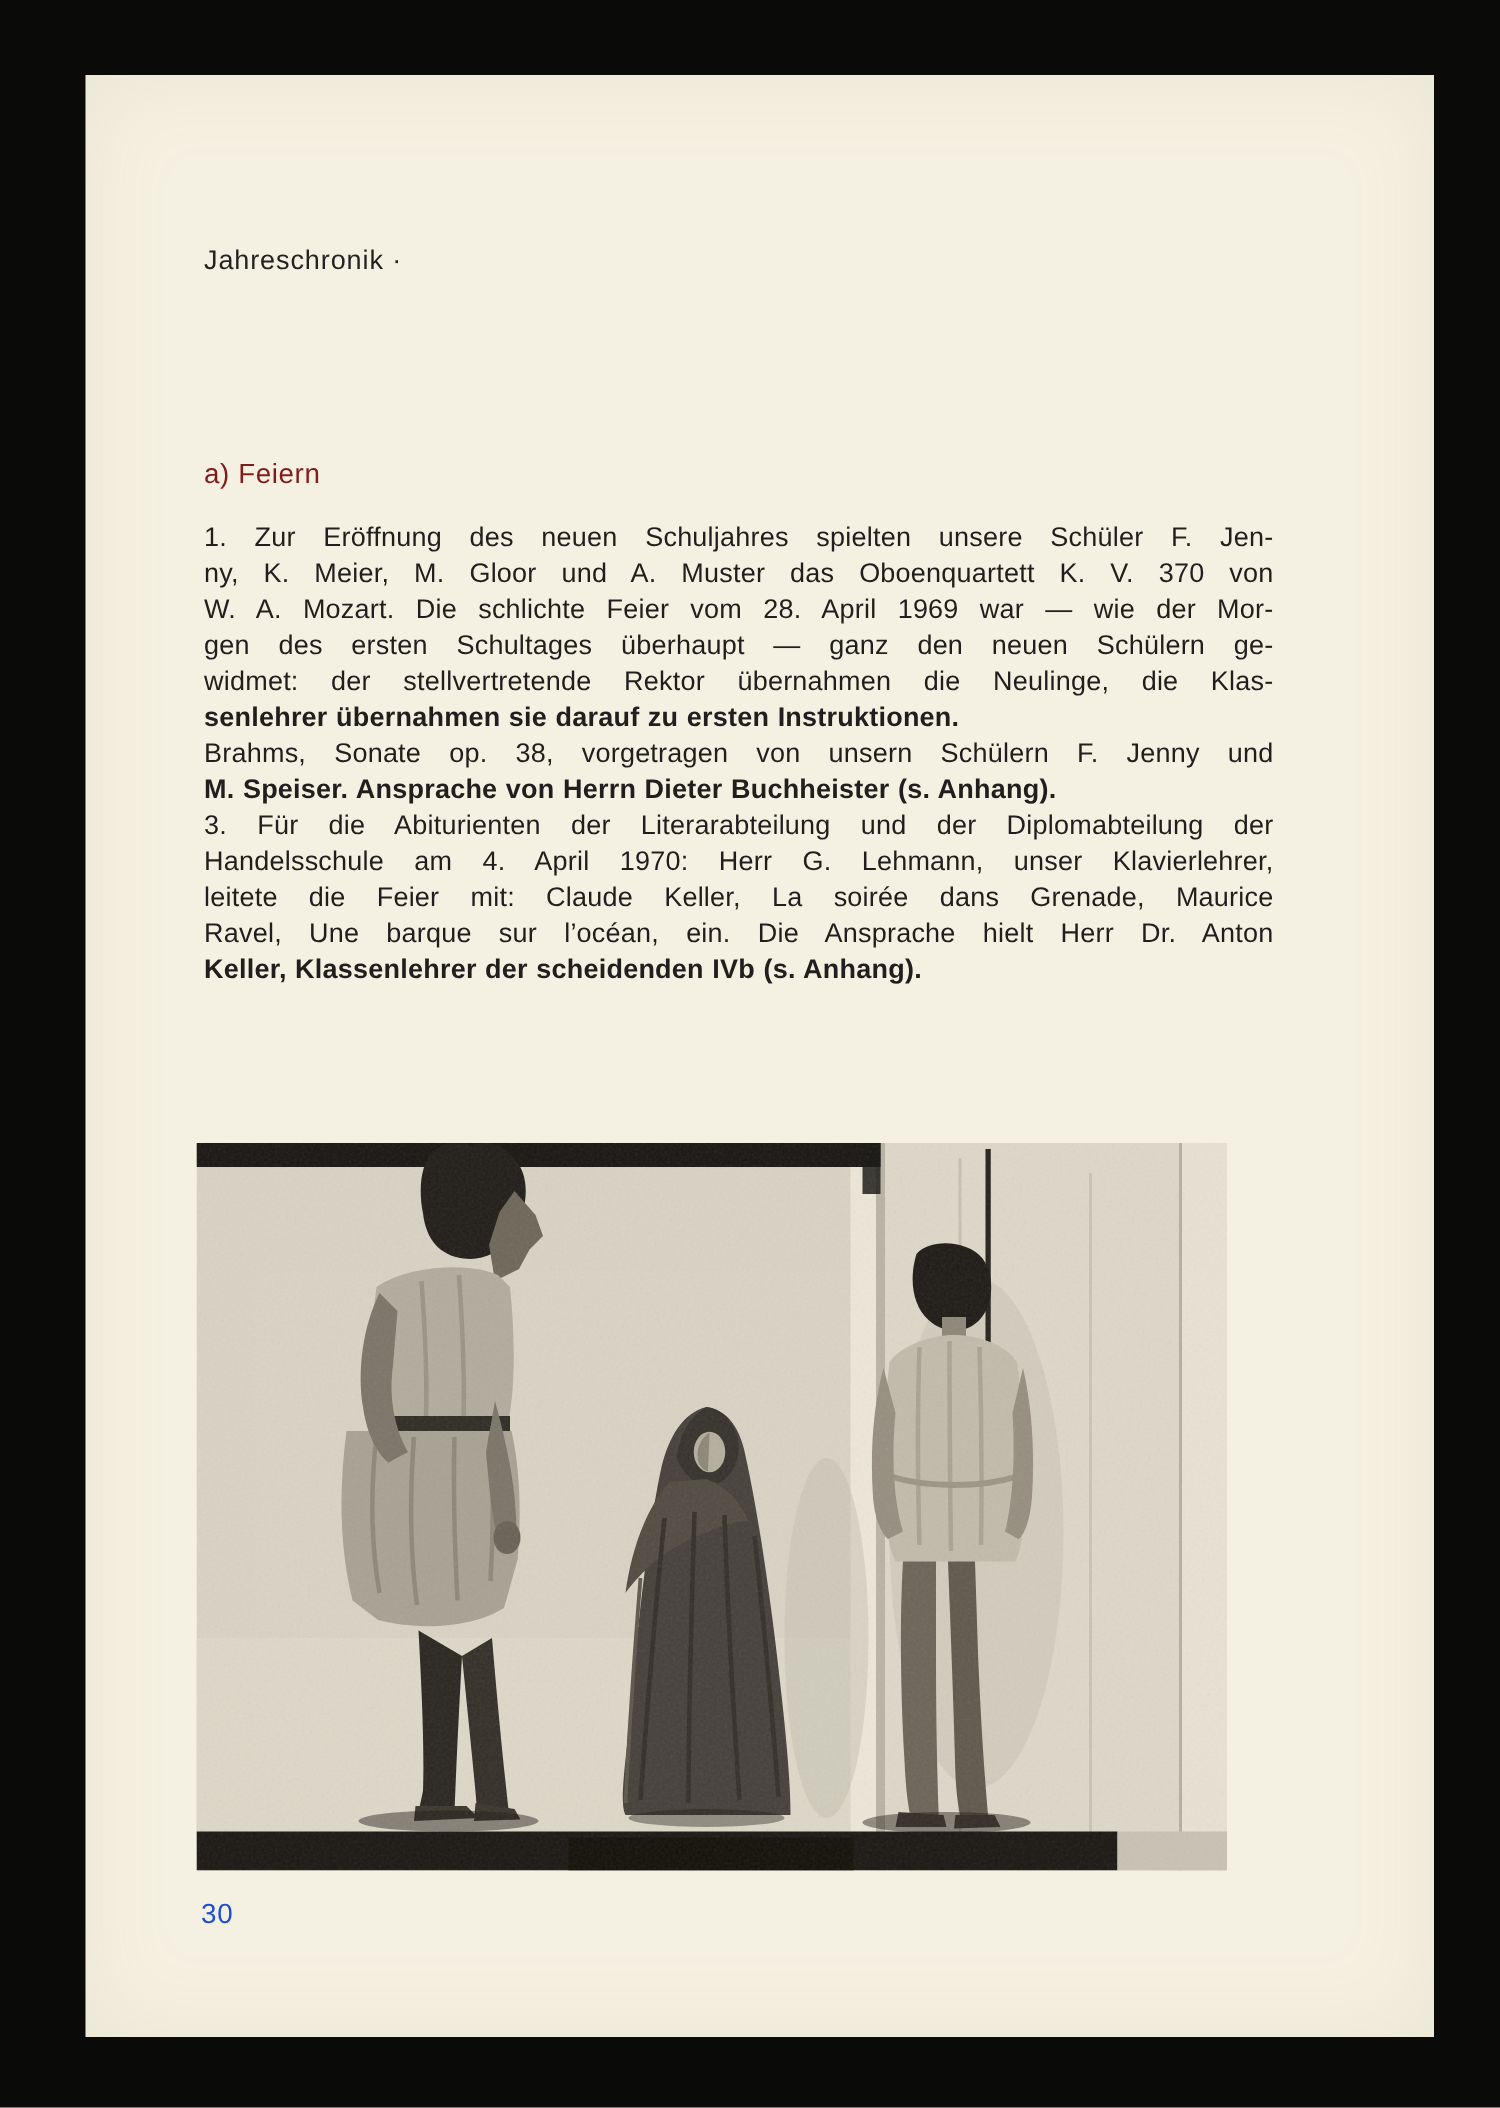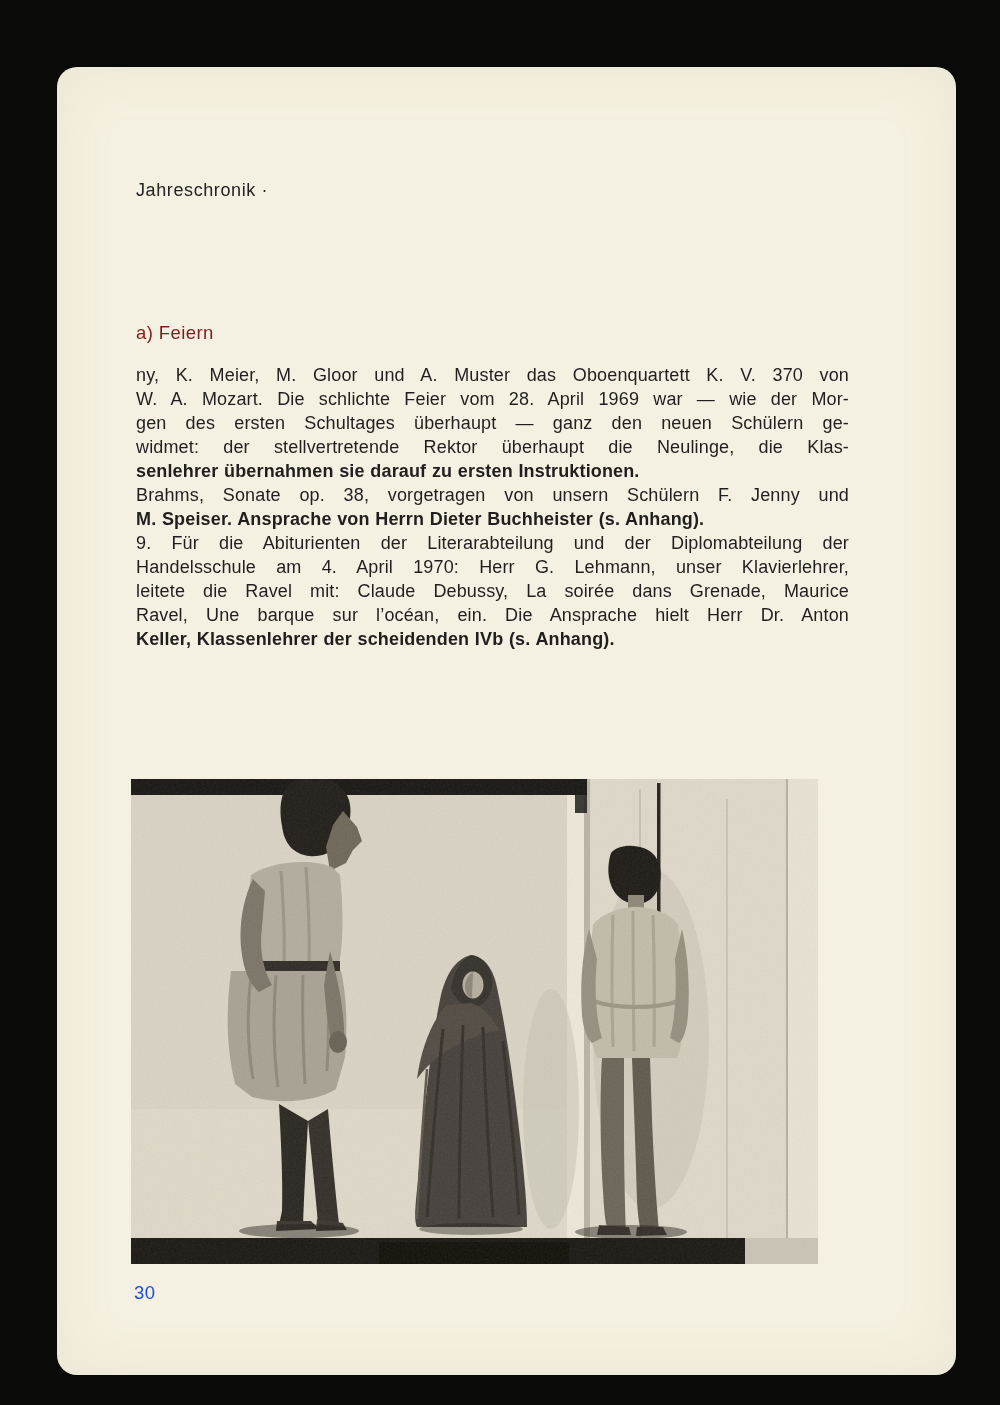--- a/index.html
+++ b/index.html
@@ -5,25 +5,24 @@
   html, body { margin: 0; padding: 0; }
   body {
     width: 1000px; height: 1405px;
     background: #0a0a09;
     position: relative;
     overflow: hidden;
     font-family: "Liberation Sans", "DejaVu Sans", sans-serif;
   }
   .page {
     position: absolute;
-    left: 57px; top: 67px;
+    left: 57px; top: 50px;
     width: 899px; height: 1308px;
     background: #f5f1e2;
     box-shadow: inset 0 0 60px rgba(160,150,110,0.12);
-    border-radius: 20px;
   }
   .running-header {
     position: absolute;
     left: 79px; top: 113px;
     font-size: 18px;
     letter-spacing: 0.6px;
     color: #232322;
   }
   .section-heading {
     position: absolute;
@@ -71,34 +70,35 @@
 <body>
 
 <div class="page">
 
   <div class="running-header">Jahreschronik ·</div>
 
   <div class="section-heading">a) Feiern</div>
 
   <div class="body-text">
     <div class="para">
+        <div class="line">1. Zur Eröffnung des neuen Schuljahres spielten unsere Schüler F. Jen-</div>
         <div class="line">ny, K. Meier, M. Gloor und A. Muster das Oboenquartett K. V. 370 von</div>
         <div class="line">W. A. Mozart. Die schlichte Feier vom 28. April 1969 war — wie der Mor-</div>
         <div class="line">gen des ersten Schultages überhaupt — ganz den neuen Schülern ge-</div>
-        <div class="line">widmet: der stellvertretende Rektor überhaupt die Neulinge, die Klas-</div>
+        <div class="line">widmet: der stellvertretende Rektor übernahmen die Neulinge, die Klas-</div>
         <div class="line final">senlehrer übernahmen sie darauf zu ersten Instruktionen.</div>
       </div>
     <div class="para">
         <div class="line">Brahms, Sonate op. 38, vorgetragen von unsern Schülern F. Jenny und</div>
         <div class="line final">M. Speiser. Ansprache von Herrn Dieter Buchheister (s. Anhang).</div>
       </div>
     <div class="para">
-        <div class="line">9. Für die Abiturienten der Literarabteilung und der Diplomabteilung der</div>
+        <div class="line">3. Für die Abiturienten der Literarabteilung und der Diplomabteilung der</div>
         <div class="line">Handelsschule am 4. April 1970: Herr G. Lehmann, unser Klavierlehrer,</div>
-        <div class="line">leitete die Ravel mit: Claude Debussy, La soirée dans Grenade, Maurice</div>
+        <div class="line">leitete die Feier mit: Claude Keller, La soirée dans Grenade, Maurice</div>
         <div class="line">Ravel, Une barque sur l’océan, ein. Die Ansprache hielt Herr Dr. Anton</div>
         <div class="line final">Keller, Klassenlehrer der scheidenden IVb (s. Anhang).</div>
       </div>
   </div>
 
   <figure class="photo-figure" aria-label="Schwarzweiss-Bühnenfoto: drei Schüler in antiken Kostümen — links ein junger Mann im kurzen Chiton im Profil, in der Mitte eine kleine verhüllte Gestalt im Kapuzenumhang, rechts ein junger Mann im Chiton von hinten mit Speer.">
     <svg width="687" height="485" viewBox="0 0 687 485">
       <defs>
         <filter id="grain" x="0" y="0" width="100%" height="100%">
           <feTurbulence type="fractalNoise" baseFrequency="0.55" numOctaves="2" result="n"></feTurbulence>

